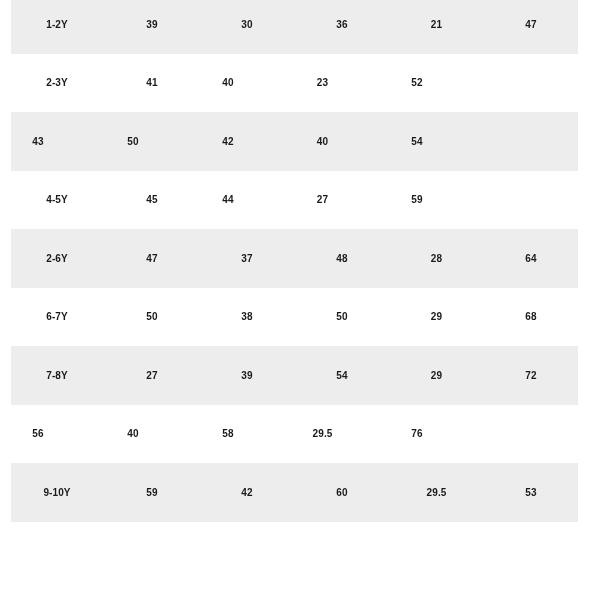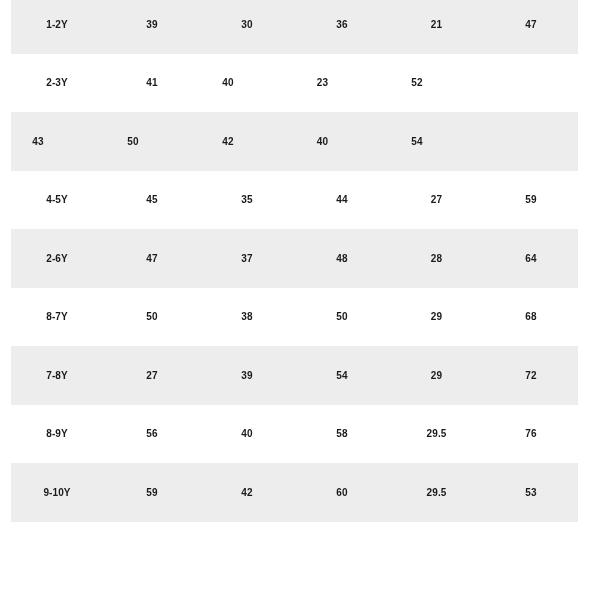--- a/index.html
+++ b/index.html
@@ -82,51 +82,49 @@
     <div class="chart-row striped">
       <div class="chart-cell col-1">43</div>
       <div class="chart-cell col-2">50</div>
       <div class="chart-cell col-3">42</div>
       <div class="chart-cell col-4">40</div>
       <div class="chart-cell col-5">54</div>
     </div>
     <div class="chart-row">
       <div class="chart-cell col-0">4-5Y</div>
       <div class="chart-cell col-1">45</div>
-      <div class="chart-cell col-2">35</div>
       <div class="chart-cell col-3">44</div>
       <div class="chart-cell col-4">27</div>
       <div class="chart-cell col-5">59</div>
     </div>
     <div class="chart-row striped">
       <div class="chart-cell col-0">2-6Y</div>
       <div class="chart-cell col-1">47</div>
       <div class="chart-cell col-2">37</div>
       <div class="chart-cell col-3">48</div>
       <div class="chart-cell col-4">28</div>
       <div class="chart-cell col-5">64</div>
     </div>
     <div class="chart-row">
-      <div class="chart-cell col-0">8-7Y</div>
+      <div class="chart-cell col-0">6-7Y</div>
       <div class="chart-cell col-1">50</div>
       <div class="chart-cell col-2">38</div>
       <div class="chart-cell col-3">50</div>
       <div class="chart-cell col-4">29</div>
       <div class="chart-cell col-5">68</div>
     </div>
     <div class="chart-row striped">
       <div class="chart-cell col-0">7-8Y</div>
       <div class="chart-cell col-1">27</div>
       <div class="chart-cell col-2">39</div>
       <div class="chart-cell col-3">54</div>
       <div class="chart-cell col-4">29</div>
       <div class="chart-cell col-5">72</div>
     </div>
     <div class="chart-row">
-      <div class="chart-cell col-0">8-9Y</div>
       <div class="chart-cell col-1">56</div>
       <div class="chart-cell col-2">40</div>
       <div class="chart-cell col-3">58</div>
       <div class="chart-cell col-4">29.5</div>
       <div class="chart-cell col-5">76</div>
     </div>
     <div class="chart-row striped">
       <div class="chart-cell col-0">9-10Y</div>
       <div class="chart-cell col-1">59</div>
       <div class="chart-cell col-2">42</div>

